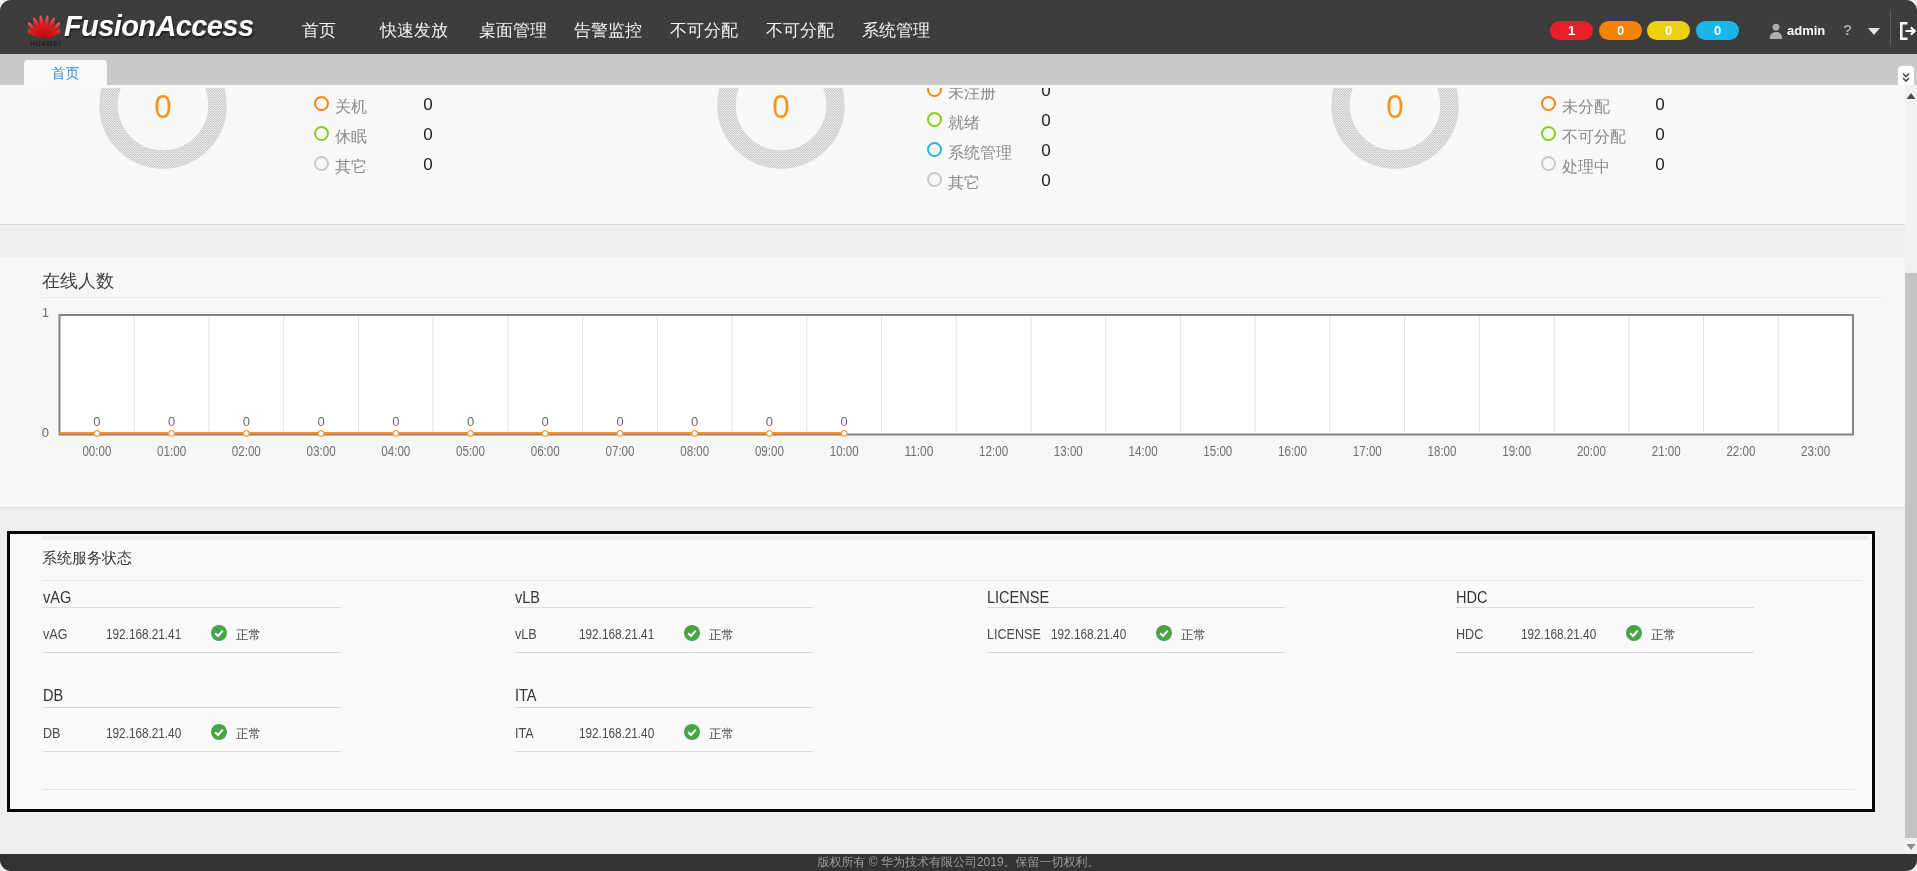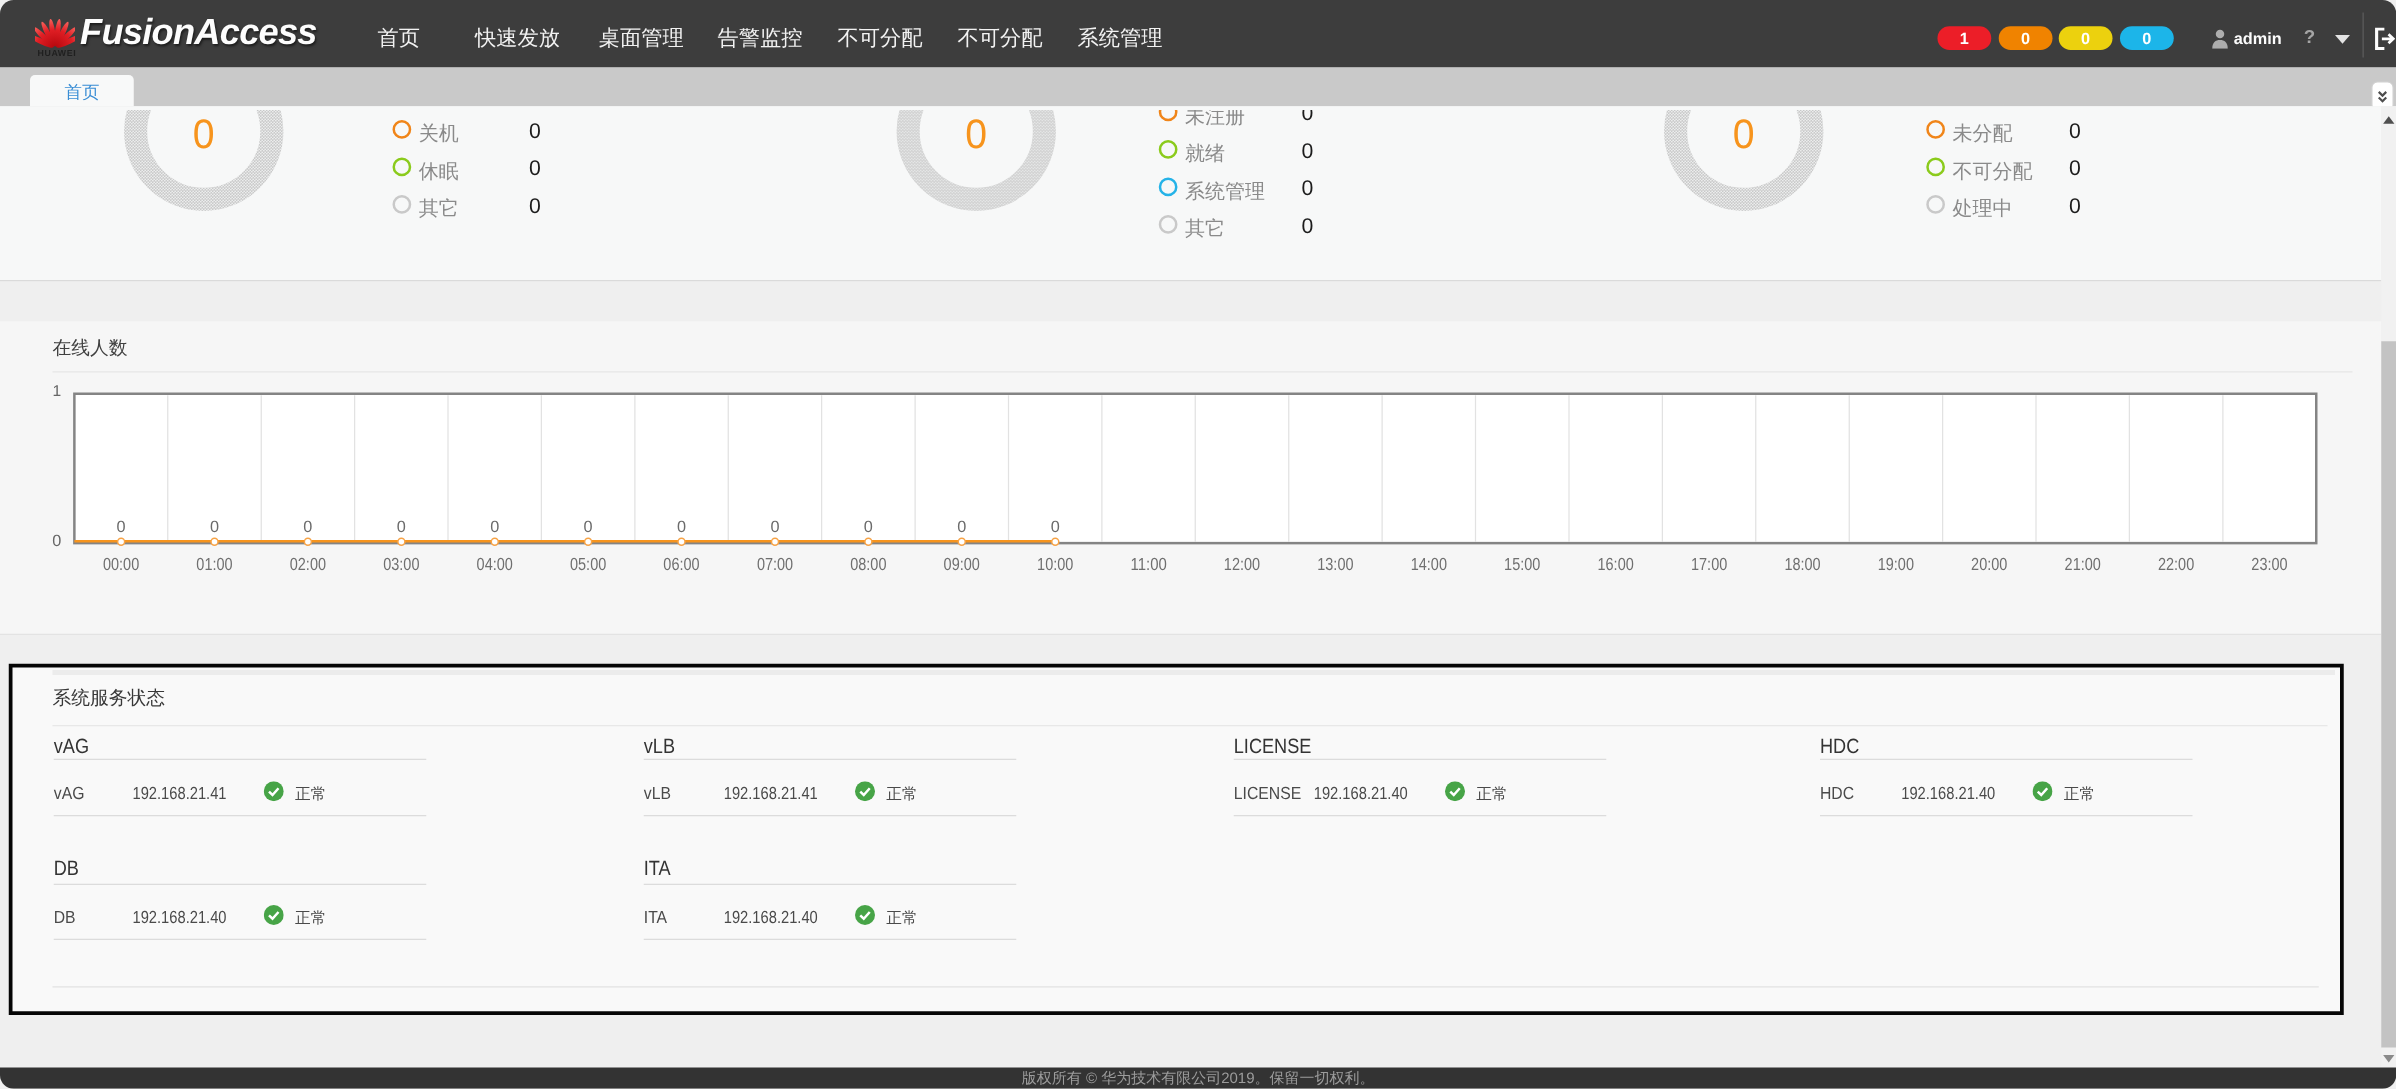--- a/index.html
+++ b/index.html
@@ -25,21 +25,21 @@
   #card1 { position:absolute; left:0px; top:0px; width:1905px; height:140px; background:#f7f8f8; border-bottom:1px solid #dadada; }
   #canvas1 { position:absolute; left:0px; top:3px; width:1905px; height:136px; overflow:hidden; }
   .donut { position:absolute; }
   .dzero { position:absolute; width:80px; text-align:center; font-size:33px; color:#f7941d; transform:scaleX(0.95); }
   .lgrow { position:absolute; height:16px; }
   .lgc { position:absolute; left:0; top:0px; width:15px; height:15px; border-radius:50%; border:2.4px solid #ccc; background:transparent; }
   .lgt { position:absolute; left:21px; top:1px; font-size:16px; color:#8a8a8a; white-space:nowrap; }
   .lgv { position:absolute; width:30px; text-align:center; top:-1px; font-size:17px; color:#1c1c1c; }
 
   #card2 { position:absolute; left:0px; top:172px; width:1905px; height:251px; background:#f6f6f6; border-bottom:1px solid #e3e3e3; }
-  #c2title { position:absolute; left:42px; top:184px; font-size:15px; color:#404040; }
+  #c2title { position:absolute; left:42px; top:184px; font-size:18px; color:#404040; }
   #c2line { position:absolute; left:42px; top:212px; width:1840px; height:1px; background:#e6e6e6; }
 
   
   #blackbox { position:absolute; left:7px; top:446px; width:1868px; height:281px; border:3px solid #060606; background:#f9f9f9; }
   #svctitle { position:absolute; left:42px; top:464px; font-size:15px; color:#383838; }
   #svcline { position:absolute; left:42px; top:495px; width:1820px; height:1px; background:#e8e8e8; }
   .ghead { position:absolute; font-size:16.5px; color:#333; transform:scaleX(0.88); transform-origin:0 0; }
   .gline { position:absolute; width:298px; height:1px; background:#dcdcdc; }
   .rowtxt { position:absolute; font-size:14px; color:#4a4a4a; white-space:nowrap; transform:scaleX(0.9); transform-origin:0 0; }
   .ip { transform:scaleX(0.84); transform-origin:0 0; }

